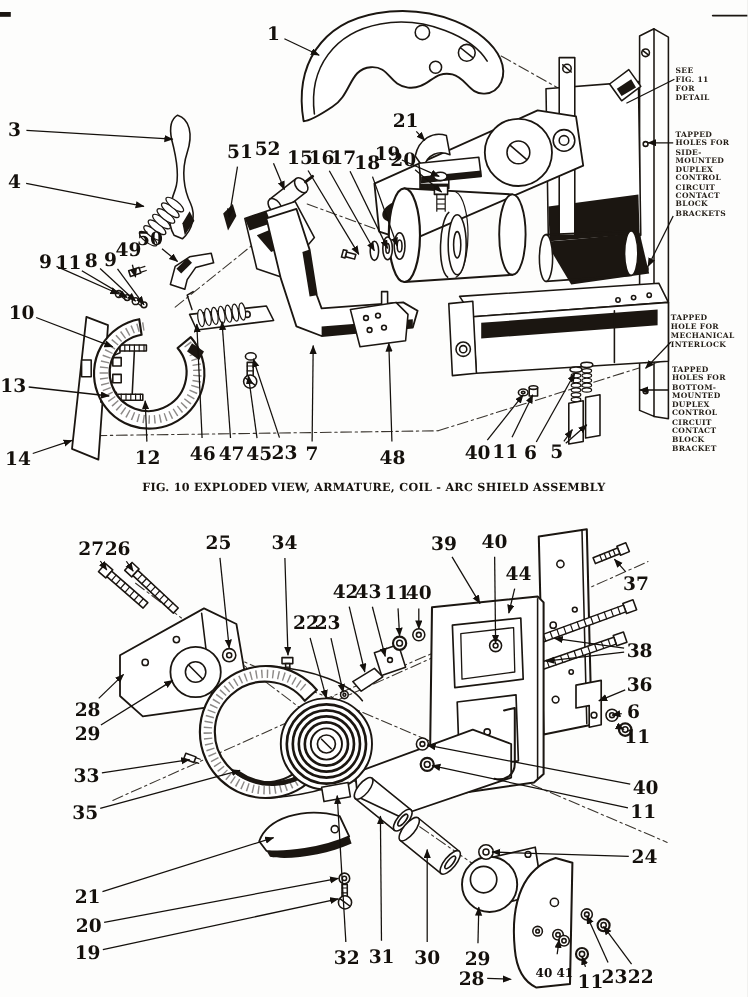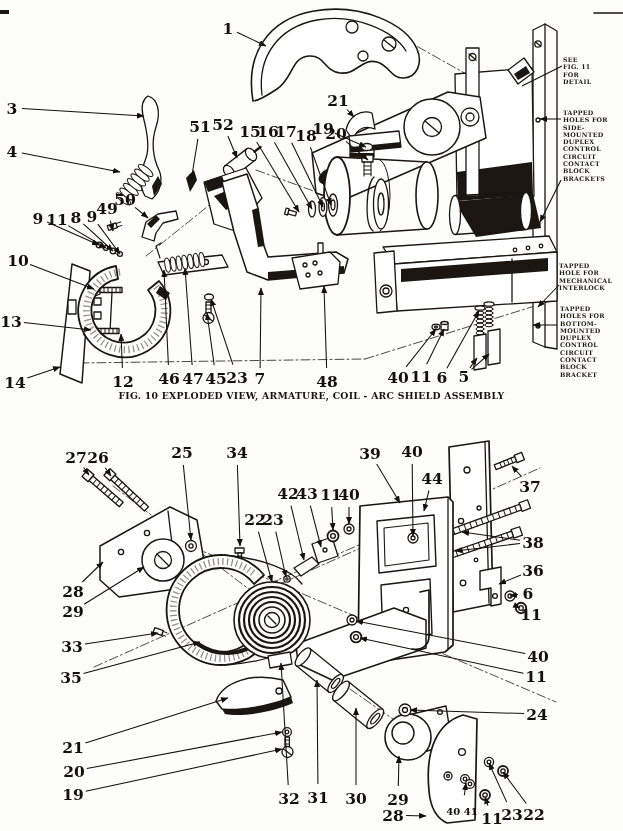--- a/index.html
+++ b/index.html
@@ -3,21 +3,21 @@
 <meta charset="utf-8">
 <style>
   html,body{margin:0;padding:0;background:#e8e8e4}
   .page{position:relative;width:623px;height:831px;margin:0 auto;background:#fdfdfc;overflow:hidden;
         font-family:"DejaVu Serif",serif;}
   svg.art{position:absolute;left:0;top:0}
   .callout{font-family:"DejaVu Serif",serif;font-weight:700;font-size:15.5px;fill:#14100c;text-anchor:middle}
   .callout.small{font-size:10px}
   .leader{stroke:#14100c;stroke-width:1.05;fill:none}
   .dash{stroke:#3a352e;stroke-width:.9;fill:none;stroke-dasharray:9 3 2 3}
-  .caption{position:absolute;left:0;top:390px;width:623px;text-align:center;
+  .caption{position:absolute;left:0;top:401px;width:623px;text-align:center;
            font-weight:700;font-size:9.3px;letter-spacing:.25px;color:#17130e}
   .note{position:absolute;width:58px;font-weight:700;font-size:6.3px;line-height:1.16;
         letter-spacing:.25px;color:#221c15;white-space:pre-line}
 </style>
 </head>
 <body>
 
 <div class="page">
 
 <svg class="art" width="623" height="831" viewBox="0 0 623 831">

